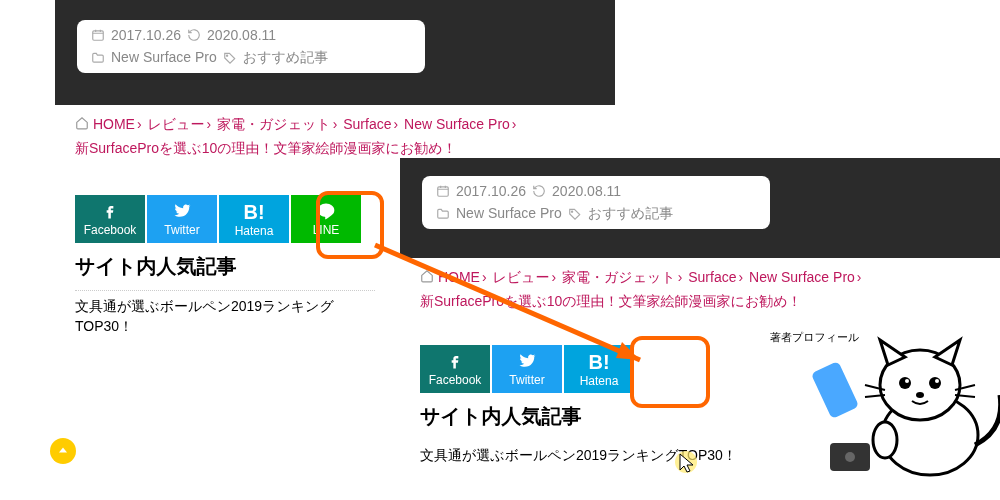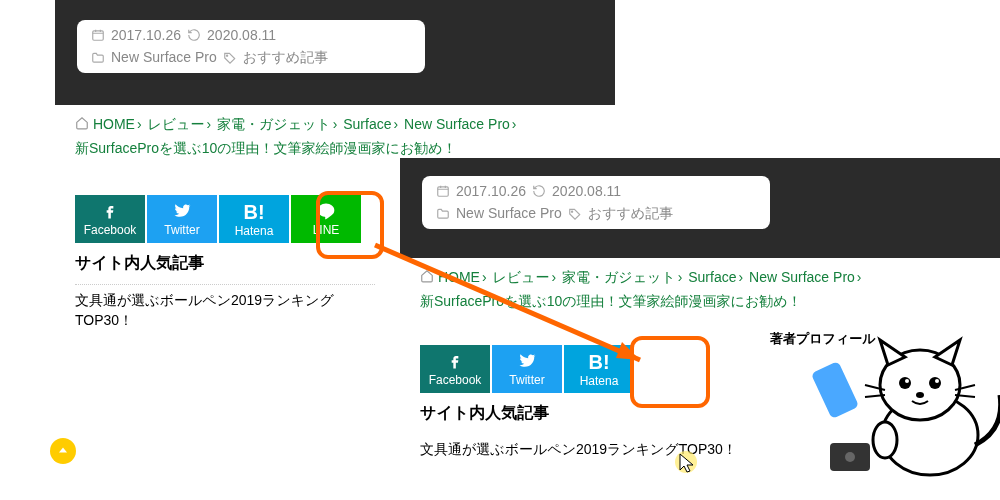--- a/index.html
+++ b/index.html
@@ -3,29 +3,29 @@
 <meta charset="utf-8">
 <style>
   body{margin:0;font-family:'Hiragino Kaku Gothic Pro','Meiryo',sans-serif;width:1000px;height:500px;background:#fff;position:relative;overflow:hidden}
   .panel{position:absolute}
   .dark{background:#2b2b2b;color:#888}
   .metabox{background:#fff;border-radius:8px;padding:4px 14px;position:absolute;color:#888;font-size:14px;line-height:1.6}
   .metabox .row{display:flex;align-items:center;gap:6px;white-space:nowrap}
   .ico{display:inline-flex;width:14px;height:14px}
   .sep{color:#ccc;margin:0 2px}
   .crumbs{font-size:14px;color:#888;line-height:1.7}
-  .crumbs span{color:#15803d}
+  .crumbs span{color:#be185d}
   .share{display:flex;gap:2px}
   .sbtn{width:70px;height:48px;display:flex;flex-direction:column;align-items:center;justify-content:center;color:#fff;font-size:12px;cursor:pointer}
   .sbtn svg{width:20px;height:20px;margin-bottom:2px}
   .fb{background:#0f766e}.tw{background:#1da1f2}.ht{background:#00a4de}.ln{background:#00b900}.lk{background:#fbb034}
-  .h2{font-size:16px;font-weight:bold;margin:10px 0}
+  .h2{font-size:20px;font-weight:bold;margin:10px 0}
   .art{font-size:14px;line-height:1.4;padding:6px 0;border-top:1px dotted #ccc}
   .art:first-of-type{border-top:none}
-  .side-title{font-size:13px;font-weight:bold;margin-bottom:10px}
+  .side-title{font-size:11px;font-weight:normal;margin-bottom:10px}
   .orange-box{border:4px solid #f60;border-radius:12px;position:absolute;pointer-events:none}
   .arrow{position:absolute;pointer-events:none}
   .scrollup{position:absolute;left:50px;top:438px;width:26px;height:26px;background:#fc0;border-radius:50%;display:flex;align-items:center;justify-content:center;color:#fff;font-size:12px}
   .cursor{position:absolute;left:674px;top:450px}
   .cat{position:absolute;right:-10px;top:335px;width:200px;height:160px}
 </style>
 </head>
 <body>
 
 <div class="panel dark" style="left:55px;top:0;width:560px;height:105px">

